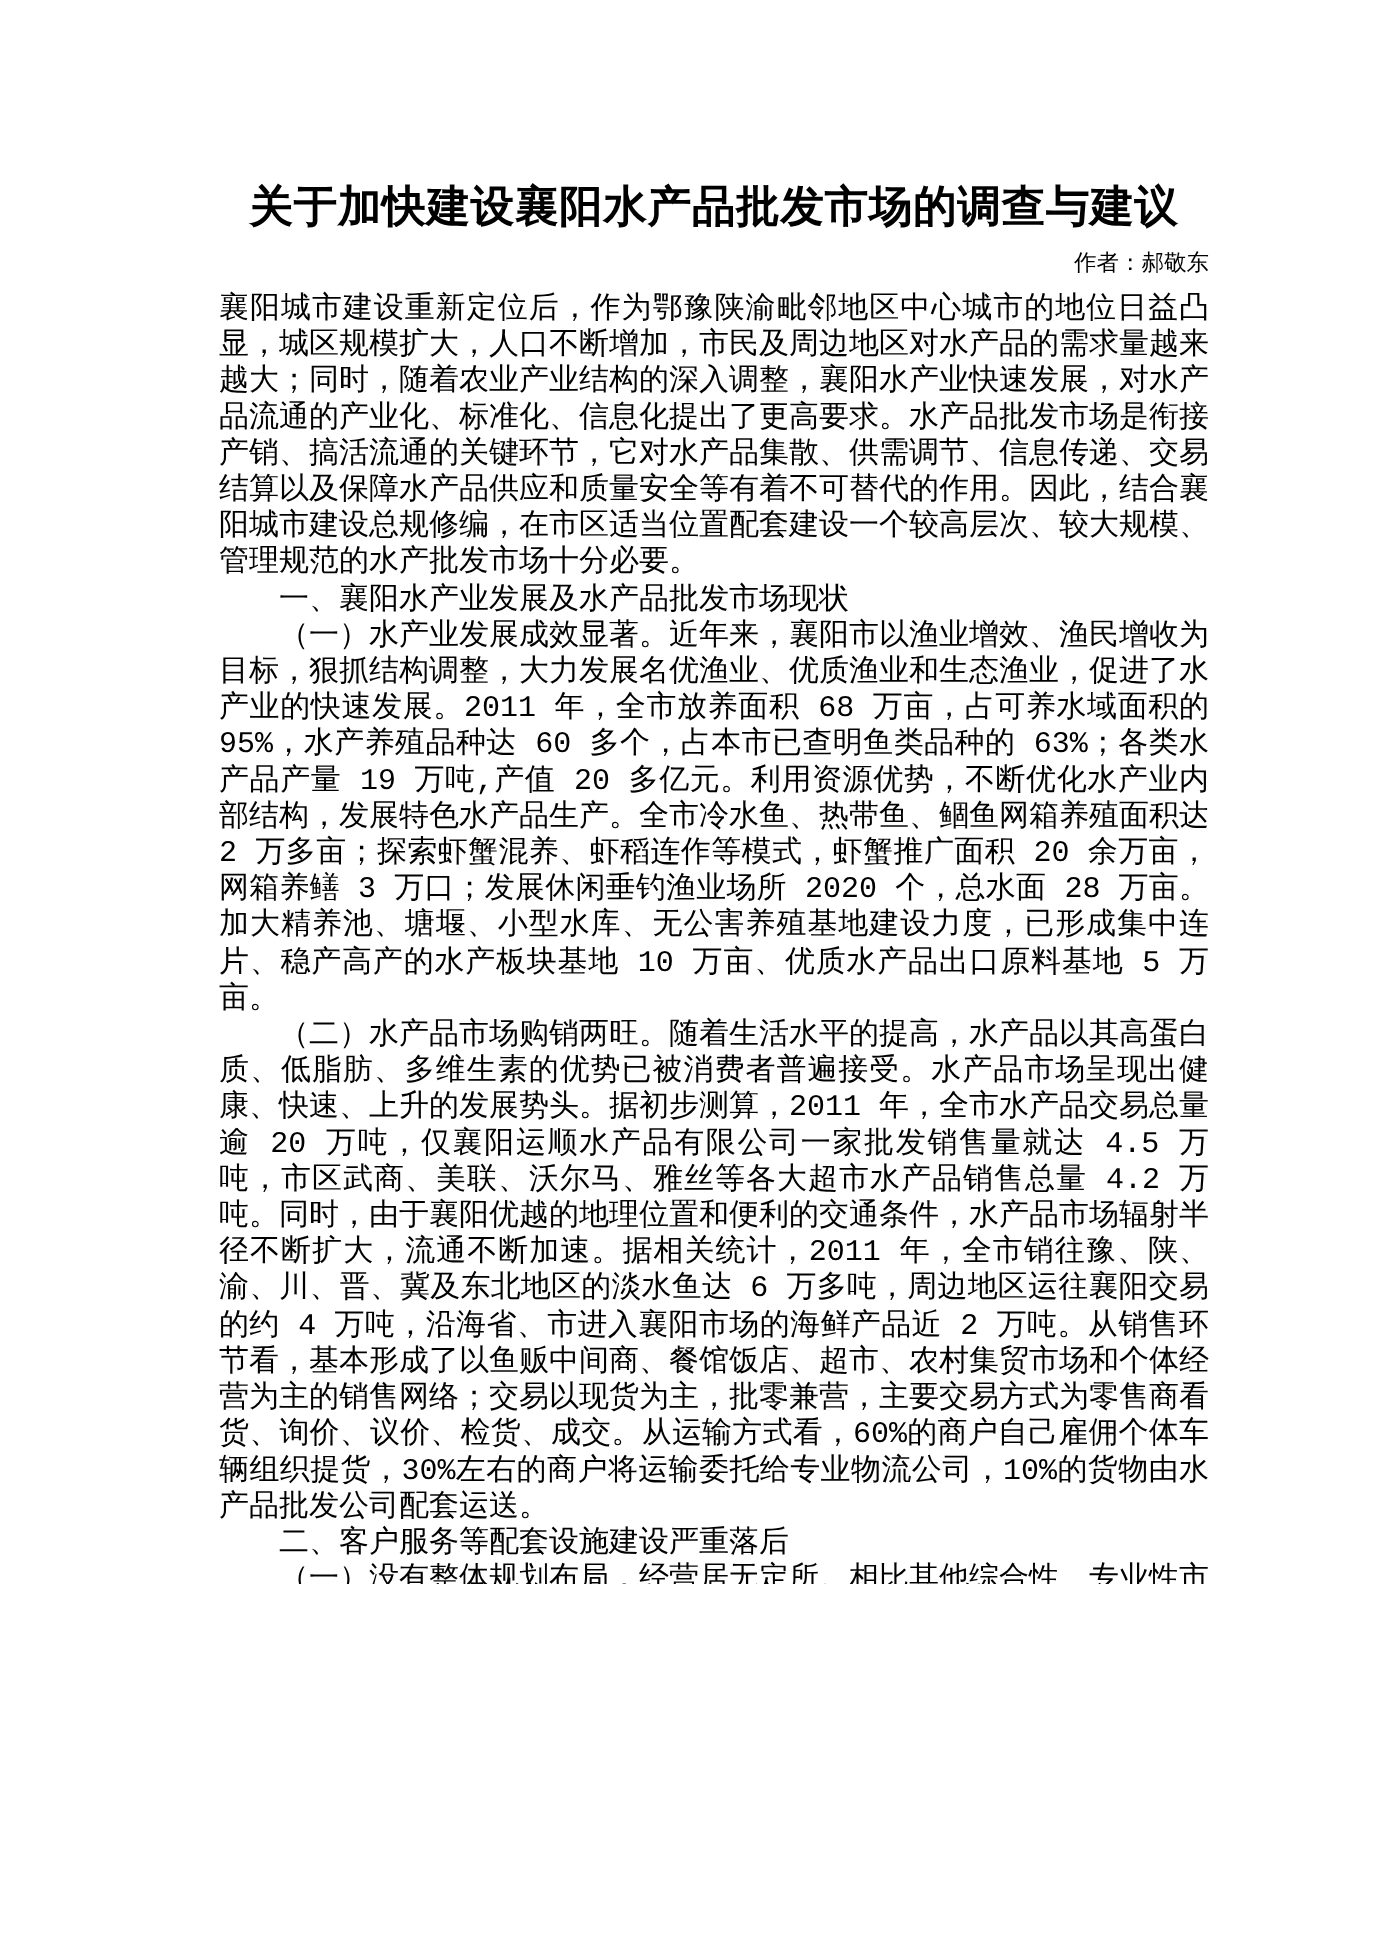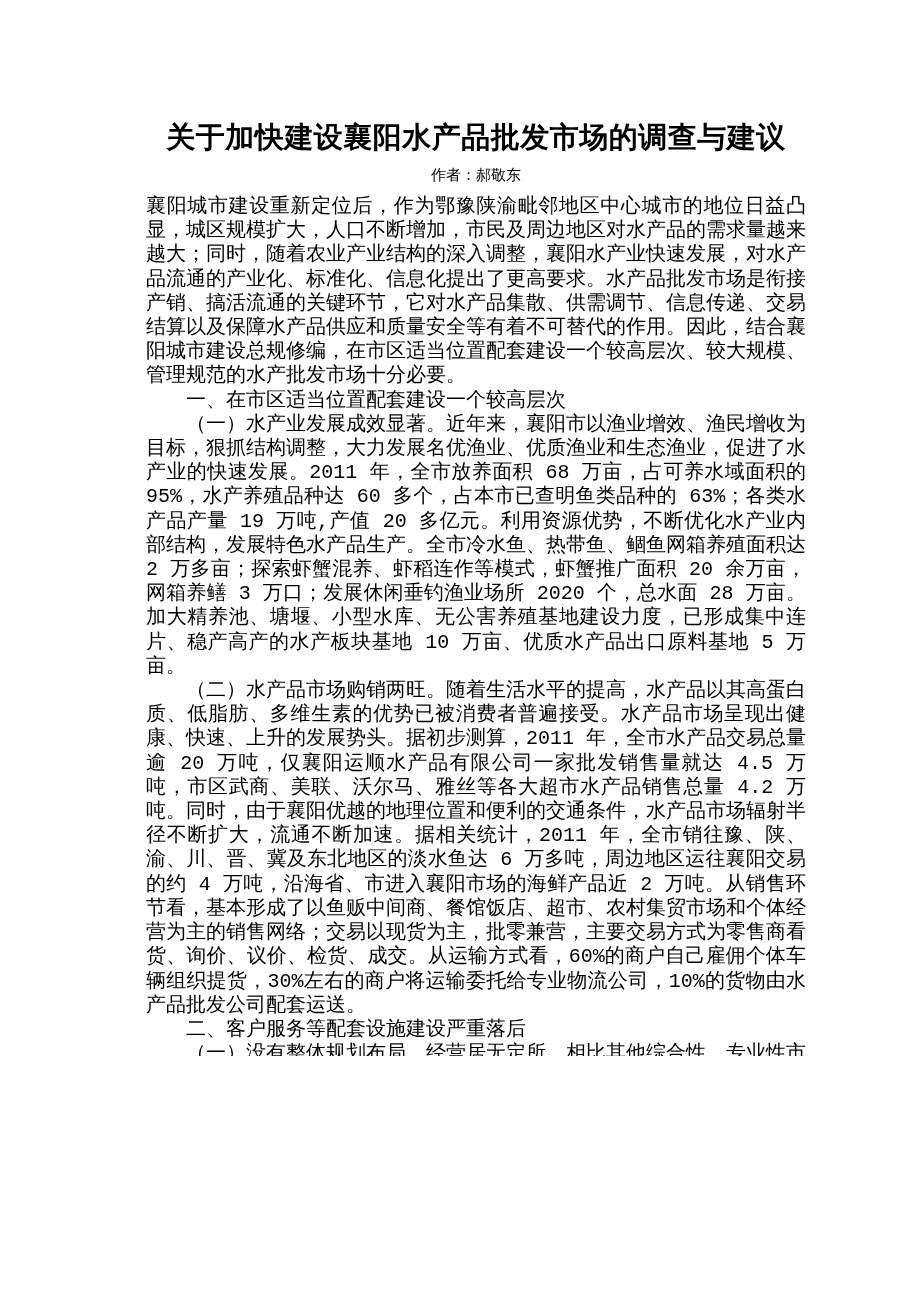--- a/index.html
+++ b/index.html
@@ -24,21 +24,21 @@
     font-weight: bold;
     text-align: center;
     margin: 0;
     line-height: 44px;
     letter-spacing: 0.5px;
     white-space: nowrap;
   }
   .author-line {
     font-size: 15px;
     font-weight: normal;
-    text-align: center;
+    text-align: right;
     margin: 3px 0 7px 0;
     line-height: 23px;
   }
   .doc-body p {
     font-size: 20px;
     line-height: 24.2px;
     margin: 0;
     text-align: justify;
     text-justify: inter-ideograph;
     word-break: break-all;
@@ -53,21 +53,21 @@
 <div class="page">
 
   <h1 class="doc-title">关于加快建设襄阳水产品批发市场的调查与建议</h1>
 
   <div class="author-line">作者：郝敬东</div>
 
   <div class="doc-body">
 
     <p class="body-paragraph">襄阳城市建设重新定位后，作为鄂豫陕渝毗邻地区中心城市的地位日益凸显，城区规模扩大，人口不断增加，市民及周边地区对水产品的需求量越来越大；同时，随着农业产业结构的深入调整，襄阳水产业快速发展，对水产品流通的产业化、标准化、信息化提出了更高要求。水产品批发市场是衔接产销、搞活流通的关键环节，它对水产品集散、供需调节、信息传递、交易结算以及保障水产品供应和质量安全等有着不可替代的作用。因此，结合襄阳城市建设总规修编，在市区适当位置配套建设一个较高层次、较大规模、管理规范的水产批发市场十分必要。</p>
 
-    <p class="body-paragraph indent">一、在市区适当位置配套建设一个较高层次</p>
+    <p class="body-paragraph indent">一、襄阳水产业发展及水产品批发市场现状</p>
 
     <p class="body-paragraph indent">（一）水产业发展成效显著。近年来，襄阳市以渔业增效、渔民增收为目标，狠抓结构调整，大力发展名优渔业、优质渔业和生态渔业，促进了水产业的快速发展。2011 年，全市放养面积 68 万亩，占可养水域面积的 95%，水产养殖品种达 60 多个，占本市已查明鱼类品种的 63%；各类水产品产量 19 万吨,产值 20 多亿元。利用资源优势，不断优化水产业内部结构，发展特色水产品生产。全市冷水鱼、热带鱼、鲴鱼网箱养殖面积达 2 万多亩；探索虾蟹混养、虾稻连作等模式，虾蟹推广面积 20 余万亩，网箱养鳝 3 万口；发展休闲垂钓渔业场所 2020 个，总水面 28 万亩。加大精养池、塘堰、小型水库、无公害养殖基地建设力度，已形成集中连片、稳产高产的水产板块基地 10 万亩、优质水产品出口原料基地 5 万亩。</p>
 
     <p class="body-paragraph indent">（二）水产品市场购销两旺。随着生活水平的提高，水产品以其高蛋白质、低脂肪、多维生素的优势已被消费者普遍接受。水产品市场呈现出健康、快速、上升的发展势头。据初步测算，2011 年，全市水产品交易总量逾 20 万吨，仅襄阳运顺水产品有限公司一家批发销售量就达 4.5 万吨，市区武商、美联、沃尔马、雅丝等各大超市水产品销售总量 4.2 万吨。同时，由于襄阳优越的地理位置和便利的交通条件，水产品市场辐射半径不断扩大，流通不断加速。据相关统计，2011 年，全市销往豫、陕、渝、川、晋、冀及东北地区的淡水鱼达 6 万多吨，周边地区运往襄阳交易的约 4 万吨，沿海省、市进入襄阳市场的海鲜产品近 2 万吨。从销售环节看，基本形成了以鱼贩中间商、餐馆饭店、超市、农村集贸市场和个体经营为主的销售网络；交易以现货为主，批零兼营，主要交易方式为零售商看货、询价、议价、检货、成交。从运输方式看，60%的商户自己雇佣个体车辆组织提货，30%左右的商户将运输委托给专业物流公司，10%的货物由水产品批发公司配套运送。</p>
 
     <p class="body-paragraph indent">二、客户服务等配套设施建设严重落后</p>
 
     <p class="body-paragraph indent">（一）没有整体规划布局，经营居无定所。相比其他综合性、专业性市场建设，我市水产品批发市场建设一直缺乏整体规划，长期没有稳定的经营场所，致使基础设施建设滞后，服务功能严重缺失。据水产品经营户反映，1996 年以来，因为城市建设拆迁，水产品批发经营场所先后由丹江路迁至东风路，又迁至长虹桥头粮油食品厂，再迁至一桥头淀粉厂→观音阁→人民路→白马广场→汉江路。七次搬迁都是临时租用场地，由此带来了水产品的加工、保鲜、排污、物流、质量监管、客户服务等配套设施建设严重落后。襄阳运顺水产品有限公司是我市目前最大的一家水产品经营公司，其淡水鱼销售已辐射到成都、重庆、西安、郑州、太原以及东北地区，2011 年实现销售收入 1.6 亿元。但公司注册成立 7 年来，已三次搬迁，目前租用高新区黄家居委会搭建的临时工棚，且租期仅限两年。由于没有稳定的经营场所，该公司有资金难投入、有经验难管理、有市场难扩张，处于无正规办公室、无加工冷藏设施、无配套服务功能的窘境，市场服务仅仅是提供了一个集中买卖交易的场所。受经营无定所的影响，襄阳水产品批发市场基础设施简陋,突出存在三大问题：一是场</p>
 
   </div>

